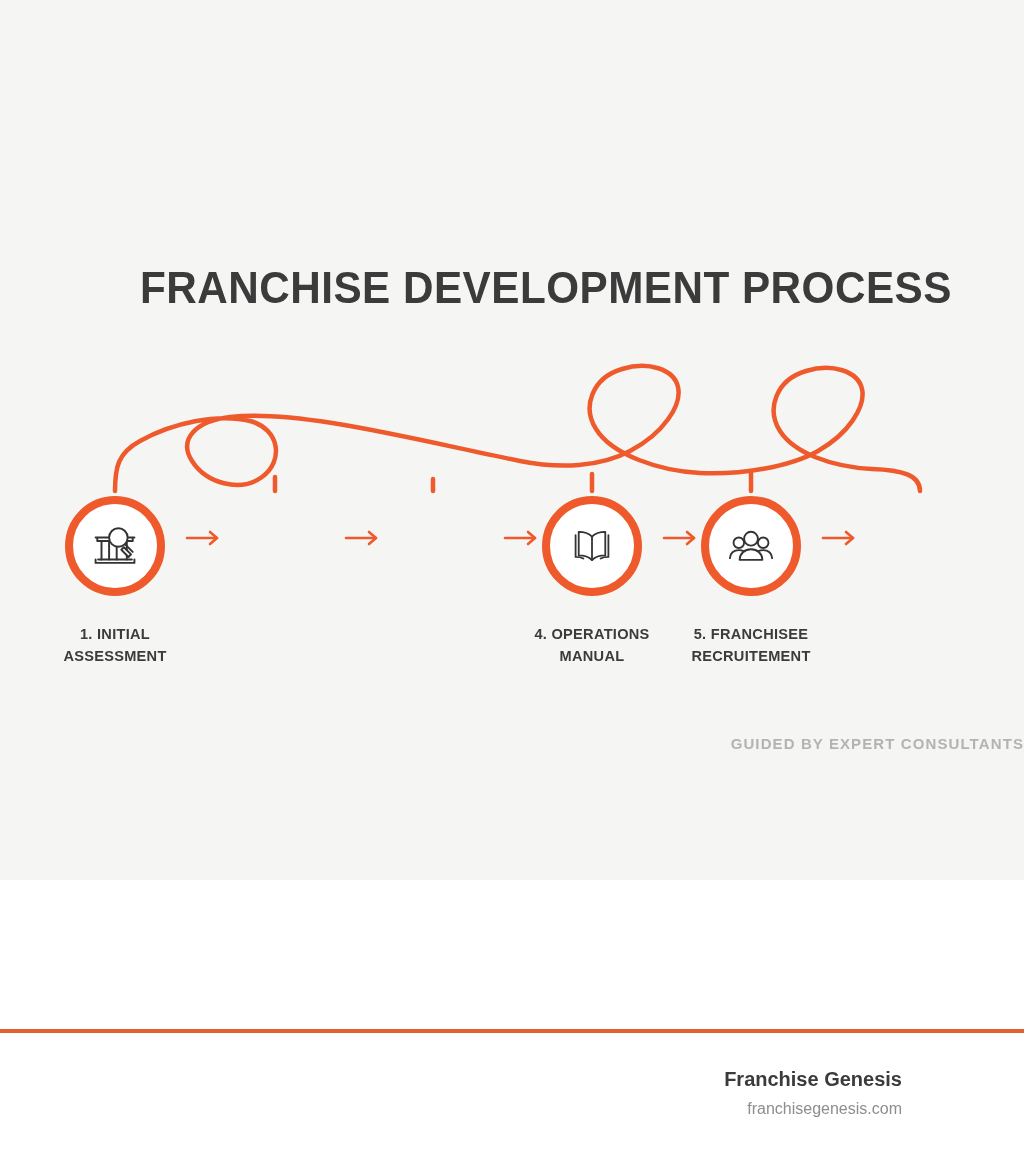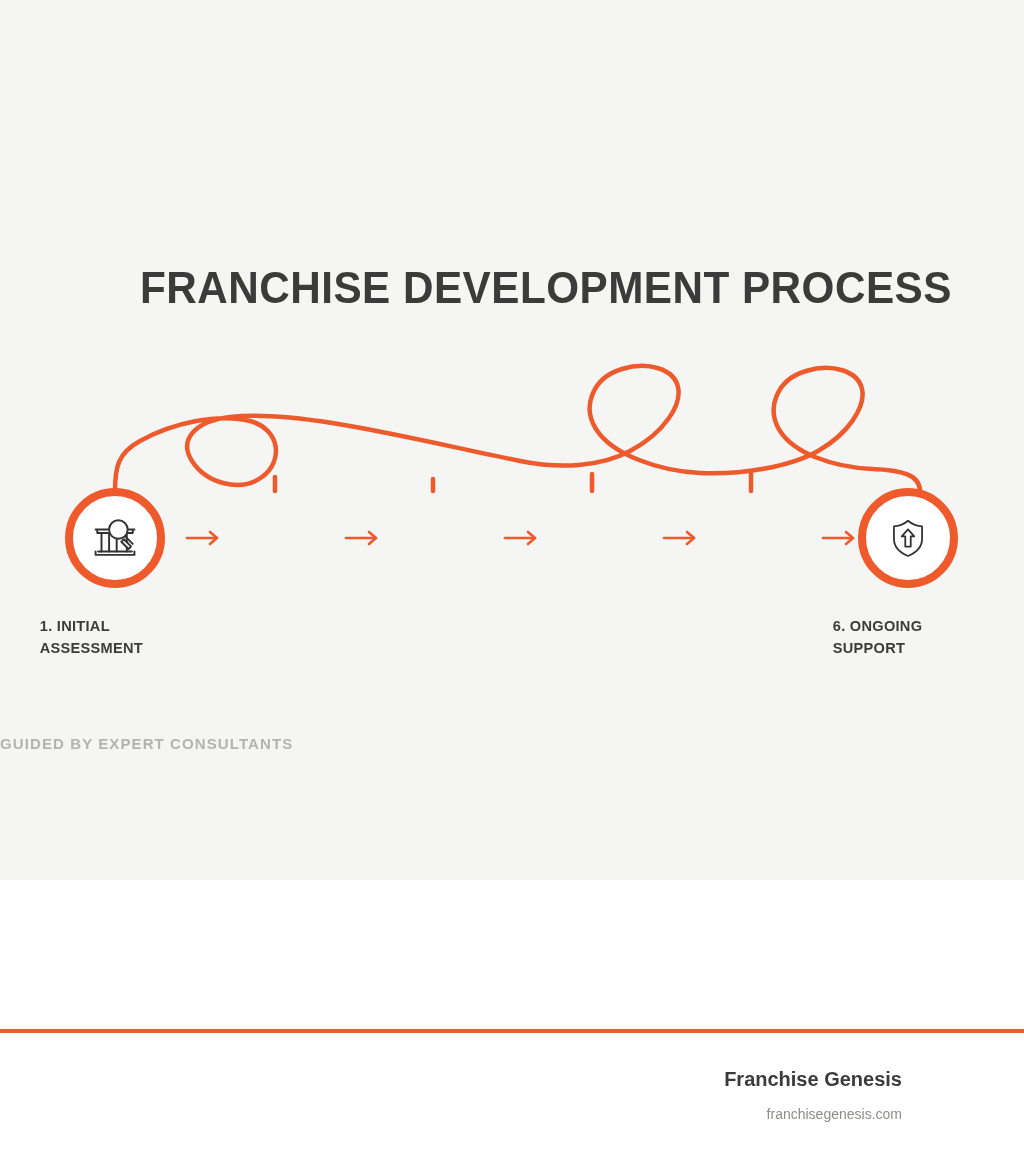--- a/index.html
+++ b/index.html
@@ -53,23 +53,23 @@
   
   #steps {
     position: absolute;
     left: 0;
     top: 488px;
     width: 1024px;
     height: 190px;
   }
   .step {
     position: absolute;
-    top: 0;
+    top: 8px;
     width: 160px;
-    text-align: left;
+    text-align: center;
   }
   .circle {
     width: 100px;
     height: 100px;
     margin: 0 auto;
     border-radius: 50%;
     background: #ffffff;
     border: 8px solid #ef5a2c;
     box-sizing: border-box;
     display: flex;
@@ -99,21 +99,21 @@
     height: 24px;
     z-index: 1;
   }
 
   
   #subtitle {
     position: absolute;
     left: 0;
     top: 735px;
     width: 1024px;
-    text-align: left;
+    text-align: right;
     font-family: "Liberation Sans Narrow", "Liberation Sans", sans-serif;
     font-size: 15px;
     font-weight: bold;
     letter-spacing: 1.1px;
     color: #b3b3b1;
   }
 
   
   #divider {
     position: absolute;
@@ -139,24 +139,24 @@
   }
   #brand-name {
     font-family: "Liberation Sans", sans-serif;
     font-size: 20px;
     font-weight: bold;
     color: #3b3b3b;
     line-height: 1.25;
   }
   #brand-url {
     font-family: "Liberation Sans", sans-serif;
-    font-size: 14px;
+    font-size: 16px;
     color: #8d8d8b;
     line-height: 1.3;
-    margin-top: 13px;
+    margin-top: 7px;
   }
 </style>
 </head>
 <body>
 
 <div id="infographic">
 
   <div id="title">FRANCHISE DEVELOPMENT PROCESS</div>
 
   <svg id="squiggle" viewBox="0 0 1024 160" xmlns="http://www.w3.org/2000/svg">
@@ -220,46 +220,63 @@
       </g>
     </svg>
 
     <svg class="arrow" style="left:503px;" viewBox="0 0 38 24">
       <g fill="none" stroke="#ef5a2c" stroke-width="2.6" stroke-linecap="round" stroke-linejoin="round">
         <path d="M2 12h30"></path>
           <path d="M25 6l7 6-7 6"></path>
       </g>
     </svg>
 
-    <svg class="arrow" style="left:662px;" viewBox="0 0 38 24">
-      <g fill="none" stroke="#ef5a2c" stroke-width="2.6" stroke-linecap="round" stroke-linejoin="round">
-        <path d="M2 12h30"></path>
-          <path d="M25 6l7 6-7 6"></path>
-      </g>
-    </svg>
-
-    <svg class="arrow" style="left:821px;" viewBox="0 0 38 24">
-      <g fill="none" stroke="#ef5a2c" stroke-width="2.6" stroke-linecap="round" stroke-linejoin="round">
-        <path d="M2 12h30"></path>
-          <path d="M25 6l7 6-7 6"></path>
-      </g>
-    </svg>
-
-    <div class="step" style="left:828px;">
+    <div class="step" style="left:512px;">
       <div class="circle">
         <svg width="50" height="50" viewBox="0 0 64 64">
           <g fill="none" stroke="#333" stroke-width="2.3" stroke-linecap="round" stroke-linejoin="round">
-            <path d="M32 10c6 5 13 7 18 7v16c0 11-8 18-18 22-10-4-18-11-18-22V17c5 0 12-2 18-7z" fill="#fff"></path>
-            <path d="M32 21l8 9h-4.5v13h-7V30H24z"></path>
+            <path d="M32 20c-4-4-10-6-17-6v30c7 0 13 2 17 6 4-4 10-6 17-6V14c-7 0-13 2-17 6z" fill="#fff"></path>
+            <path d="M32 20v30"></path>
+            <path d="M11 18v28c3.5 0 7 .6 10 2M53 18v28c-3.5 0-7 .6-10 2"></path>
           </g>
         </svg>
       </div>
-      <div class="step-label">6. ONGOING
-SUPPORT</div>
+      <div class="step-label">4. OPERATIONS
+MANUAL</div>
     </div>
+    <svg class="arrow" style="left:662px;" viewBox="0 0 38 24">
+      <g fill="none" stroke="#ef5a2c" stroke-width="2.6" stroke-linecap="round" stroke-linejoin="round">
+        <path d="M2 12h30"></path>
+          <path d="M25 6l7 6-7 6"></path>
+      </g>
+    </svg>
+
+    <div class="step" style="left:671px;">
+      <div class="circle">
+        <svg width="52" height="52" viewBox="0 0 64 64">
+          <g fill="none" stroke="#333" stroke-width="2.3" stroke-linecap="round" stroke-linejoin="round">
+            <circle cx="17" cy="28" r="6.5" fill="#fff"></circle>
+            <path d="M6 47c0-6 5-10 11-10 2.2 0 4.2.5 5.9 1.4" fill="#fff"></path>
+            <circle cx="47" cy="28" r="6.5" fill="#fff"></circle>
+            <path d="M58 47c0-6-5-10-11-10-2.2 0-4.2.5-5.9 1.4" fill="#fff"></path>
+            <circle cx="32" cy="23" r="8.5" fill="#fff"></circle>
+            <path d="M18 49c0-7.5 6.3-13 14-13s14 5.5 14 13z" fill="#fff"></path>
+          </g>
+        </svg>
+      </div>
+      <div class="step-label">5. FRANCHISEE
+RECRUITEMENT</div>
+    </div>
+    <svg class="arrow" style="left:821px;" viewBox="0 0 38 24">
+      <g fill="none" stroke="#ef5a2c" stroke-width="2.6" stroke-linecap="round" stroke-linejoin="round">
+        <path d="M2 12h30"></path>
+          <path d="M25 6l7 6-7 6"></path>
+      </g>
+    </svg>
+
 
   </div>
 
   <div id="subtitle">GUIDED BY EXPERT CONSULTANTS</div>
 
 </div>
 
 <div id="divider"></div>
 
 <div id="footer">

